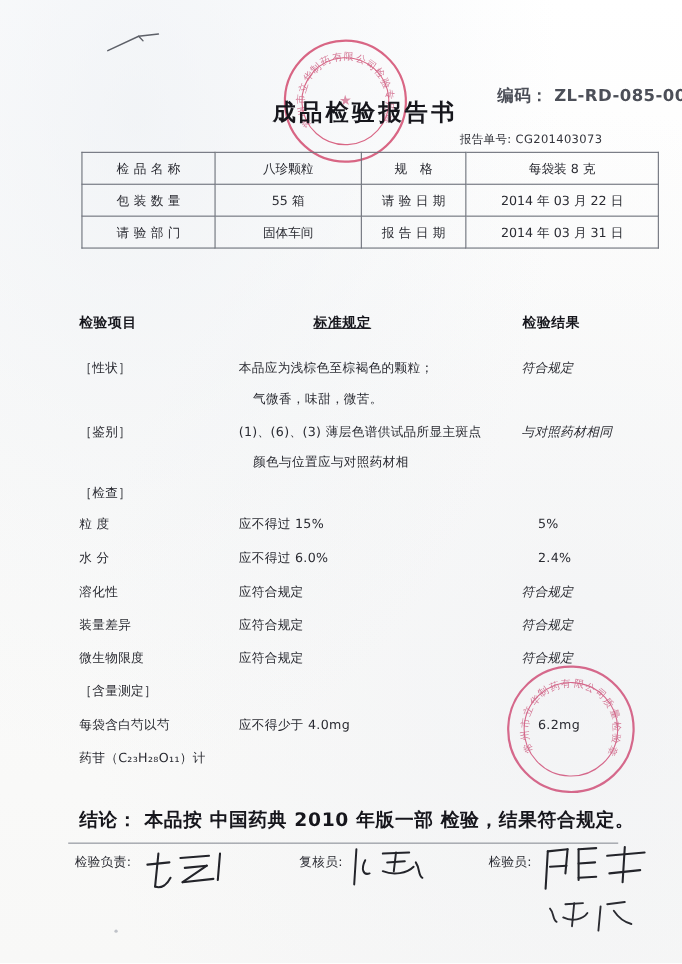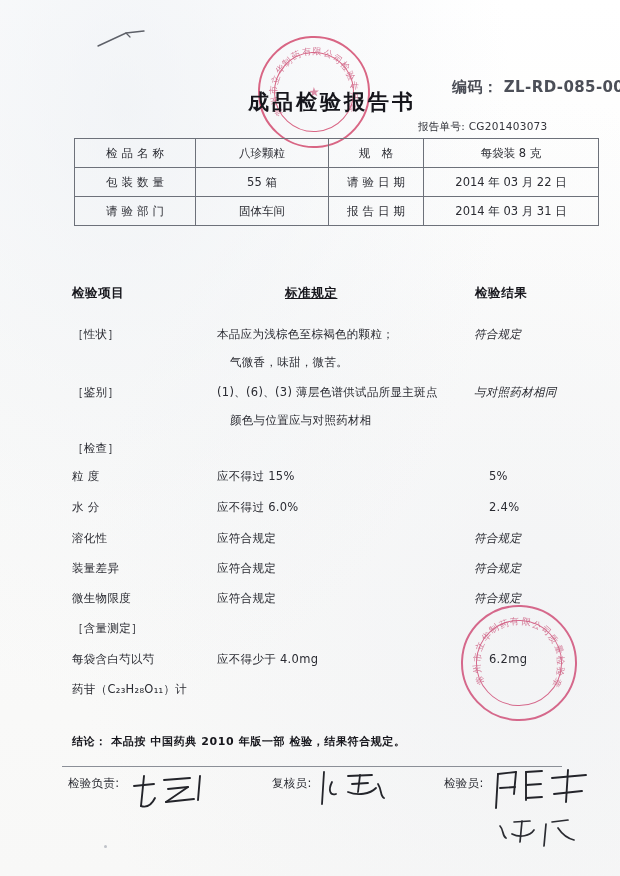--- a/index.html
+++ b/index.html
@@ -242,21 +242,21 @@
   .col-item   { left: 72px; }
   .col-spec   { left: 200px; margin-left: 17px; }
   .col-spec2  { left: 230px; }
   .col-res    { left: 474px; font-style: italic; }
   .res-num    { left: 489px; }
 
   .conclusion {
     position: absolute;
     left: 72px;
     top: 734px;
-    font-size: 11px;
+    font-size: 17px;
     font-weight: 700;
     color: #16161c;
     letter-spacing: 0.6px;
     white-space: nowrap;
   }
 
   .sig-rule {
     position: absolute;
     left: 62px;
     top: 766px;

